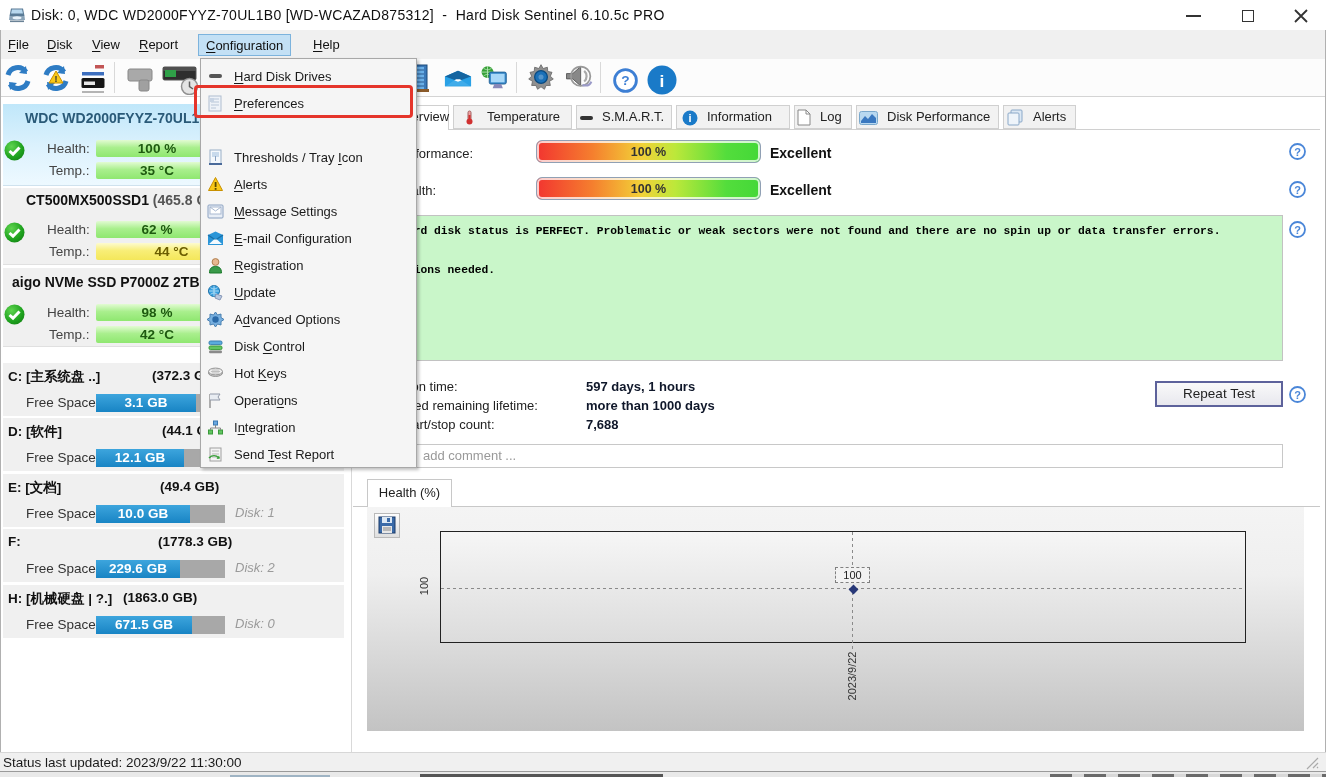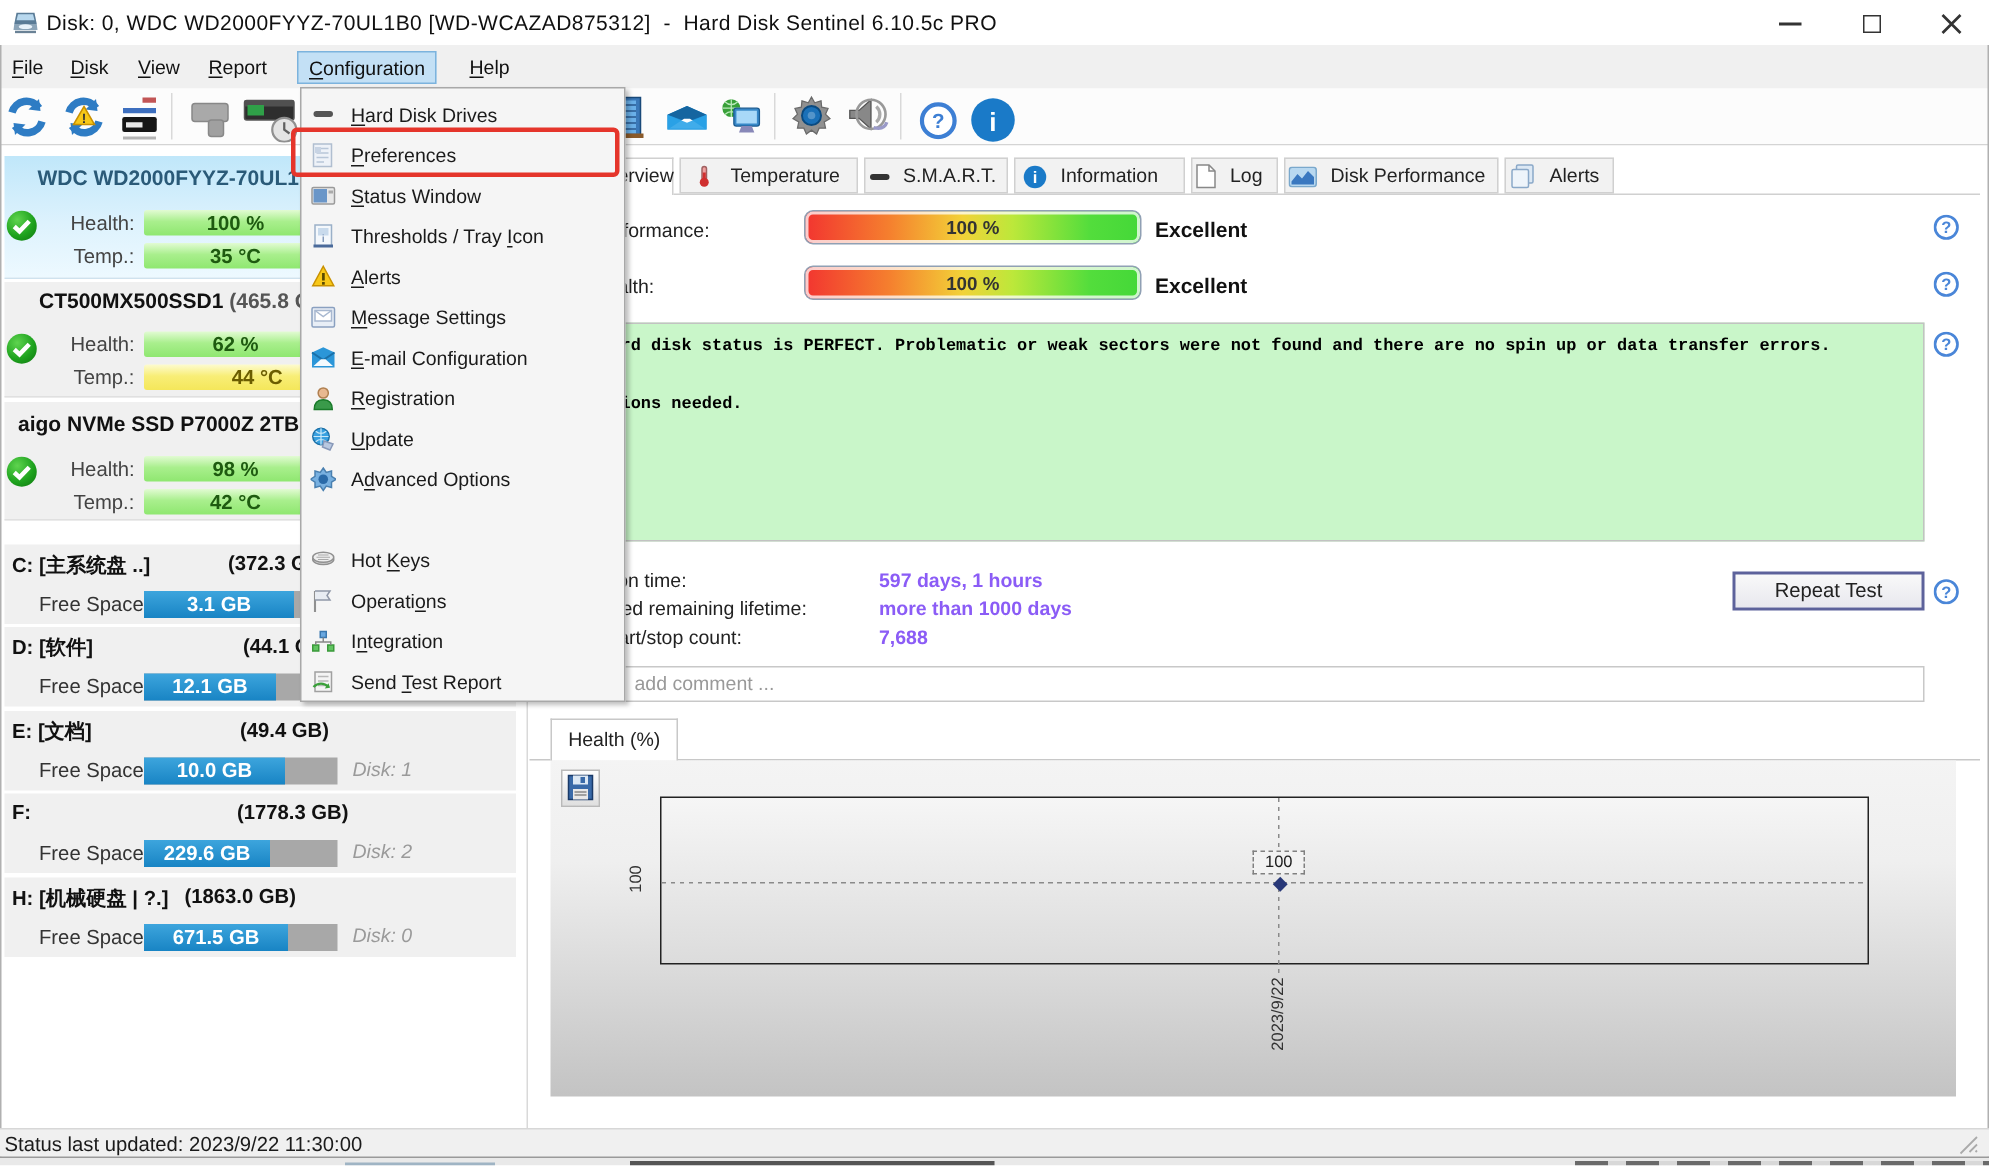--- a/index.html
+++ b/index.html
@@ -39,21 +39,21 @@
 
 
 #rightpanel { left:353px; top:97px; width:973px; height:655px; background:#fff; }
 .tab { position:absolute; top:105px; height:24px; background:#f2f2f2; border:1px solid #d0d0d0; font-size:13px; color:#222; line-height:22px; }
 .tabsel { background:#fff; border-bottom:none; height:25px; z-index:2; }
 .gradbar { position:absolute; width:225px; height:23px; border:1px solid #90a0b4; border-radius:6px; background:linear-gradient(90deg,#f23530,#f57f2e 25%,#f2d238 47%,#bce83a 62%,#53dd3c 85%,#44d838); box-shadow:inset 0 0 0 2px rgba(255,255,255,0.75); text-align:center; font-size:12.5px; font-weight:bold; color:#333; line-height:22px; }
 .excl { position:absolute; font-size:14px; font-weight:bold; color:#111; }
 .qmark { position:absolute; width:17px; height:17px; }
 #greenbox { left:370px; top:215px; width:913px; height:146px; background:#c9f6c9; border:1px solid #c2c2c2; font-family:"Liberation Mono",monospace; font-weight:bold; font-size:11.3px; color:#000; }
 .irow { position:absolute; font-size:13px; color:#222; }
-.ival { position:absolute; font-size:13px; font-weight:bold; color:#8b5cf6; }
+.ival { position:absolute; font-size:13px; font-weight:bold; color:#0f172a; }
 #repeatbtn { left:1155px; top:381px; width:128px; height:26px; background:linear-gradient(#f9f9f9,#e8e8ee); border:2px solid #5d629b; border-radius:0; font-size:13.5px; color:#222; text-align:center; line-height:22px; }
 #commentbox { left:370px; top:444px; width:913px; height:24px; border:1px solid #c8c8c8; background:#fff; font-size:13px; color:#999; line-height:22px; }
 
 
 #charttab { left:367px; top:479px; width:85px; height:28px; background:#fff; border:1px solid #c8c8c8; border-bottom:none; font-size:13px; color:#222; text-align:center; line-height:26px; z-index:2;}
 #chartline { left:353px; top:506px; width:967px; height:1px; background:#c8c8c8; }
 #chartarea { left:367px; top:507px; width:937px; height:224px; background:linear-gradient(#f4f4f4,#efefef 30%,#c3c3c3); }
 #plot { left:440px; top:531px; width:806px; height:112px; background:linear-gradient(#f6f6f6,#dcdcdc); border:1px solid #222; }
 #savebtn { left:374px; top:513px; width:26px; height:25px; background:linear-gradient(#fdfdfd,#dfdfdf); border:1px solid #b9b9b9; }
 .dashh { position:absolute; left:441px; top:588px; width:804px; height:1px; background:repeating-linear-gradient(90deg,#8a8a8a 0 3px,transparent 3px 6px); }
@@ -395,28 +395,20 @@
         <span class="txt"><u>H</u>ard Disk Drives</span>
       </div>
   <div class="ditem" style="top:31px;">
         <svg class="dicon" viewBox="0 0 17 17">
           <rect x="2" y="1" width="12" height="15" fill="#eef2f8" stroke="#b0bed0"></rect>
           <path d="M4 4 H12 M4 7 H12 M4 10 H12 M4 13 H9" stroke="#b8c6d8"></path>
           <rect x="3" y="3" width="4" height="4" fill="#c8d4e4"></rect>
         </svg>
         <span class="txt"><u>P</u>references</span>
       </div>
-  <div class="ditem" style="top:58px;">
-        <svg class="dicon" viewBox="0 0 17 17">
-          <rect x="1" y="3" width="15" height="11" rx="1" fill="#e8e8e8" stroke="#9a9a9a"></rect>
-          <rect x="2" y="4" width="9" height="9" fill="#6a96c8"></rect>
-          <rect x="12" y="5" width="3" height="2" fill="#aaa"></rect>
-        </svg>
-        <span class="txt"><u>S</u>tatus Window</span>
-      </div>
   <div class="ditem" style="top:85px;">
         <svg class="dicon" viewBox="0 0 17 17">
           <rect x="3" y="1" width="11" height="14" fill="#f4f8fc" stroke="#9ab0c8"></rect>
           <rect x="5" y="3" width="7" height="5" fill="#c8daec"></rect>
           <text x="8.5" y="12" font-size="7" text-anchor="middle" fill="#4a6a9a">i</text>
           <rect x="2" y="14" width="13" height="2" fill="#4a6a9a"></rect>
         </svg>
         <span class="txt">Thresholds / Tray <u>I</u>con</span>
       </div>
   <div class="ditem" style="top:112px;">
@@ -458,20 +450,28 @@
         </svg>
         <span class="txt"><u>U</u>pdate</span>
       </div>
   <div class="ditem" style="top:247px;">
         <svg class="dicon" viewBox="0 0 17 17">
           <path d="M8.5 1 L10.5 4 L14 3 L14 6.5 L17 8.5 L14 10.5 L14 14 L10.5 13 L8.5 16 L6.5 13 L3 14 L3 10.5 L0 8.5 L3 6.5 L3 3 L6.5 4 Z" fill="#78b0e0" stroke="#4a80b0"></path>
           <circle cx="8.5" cy="8.5" r="3.2" fill="#2a6aa8"></circle>
         </svg>
         <span class="txt">A<u>d</u>vanced Options</span>
       </div>
+  <div class="ditem" style="top:274px;">
+        <svg class="dicon" viewBox="0 0 17 17">
+          <rect x="2" y="3" width="13" height="3.6" rx="1.4" fill="#5aabdd" stroke="#3a80b0"></rect>
+          <rect x="2" y="8" width="13" height="3.6" rx="1.4" fill="#62c462" stroke="#3a9a3a"></rect>
+          <rect x="2" y="12.6" width="13" height="2.6" rx="1.2" fill="#8a8a8a"></rect>
+        </svg>
+        <span class="txt">Disk <u>C</u>ontrol</span>
+      </div>
   <div class="ditem" style="top:301px;">
         <svg class="dicon" viewBox="0 0 17 17">
           <ellipse cx="8.5" cy="8" rx="7" ry="3.4" fill="#d8d8d8" stroke="#909090"></ellipse>
           <ellipse cx="8.5" cy="6.5" rx="7" ry="3.4" fill="#eee" stroke="#909090"></ellipse>
           <path d="M4 6.5 H13 M5 5 H12 M5 8 H12" stroke="#aaa" stroke-width="0.7"></path>
         </svg>
         <span class="txt">Hot <u>K</u>eys</span>
       </div>
   <div class="ditem" style="top:328px;">
         <svg class="dicon" viewBox="0 0 17 17">

